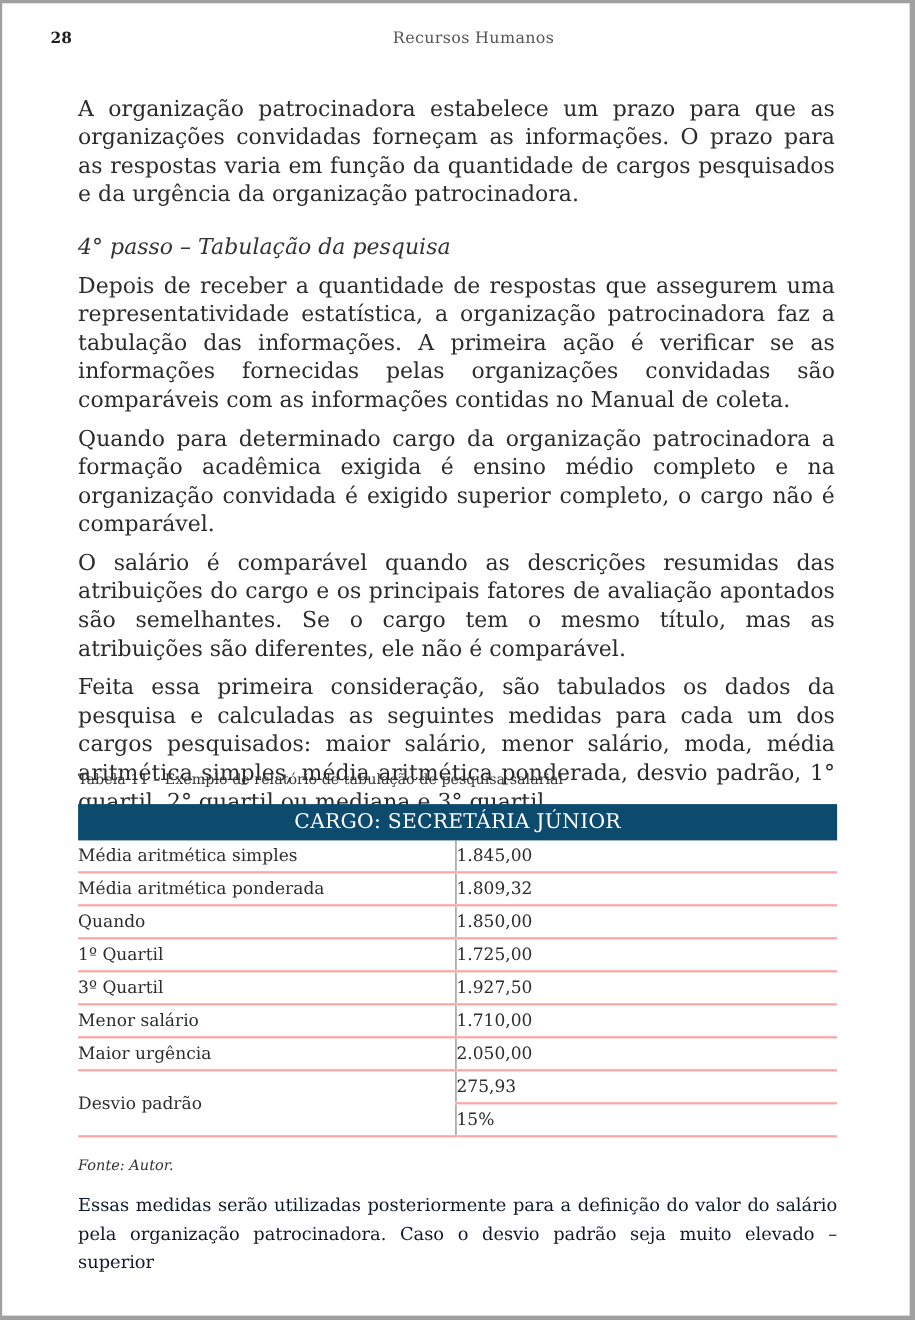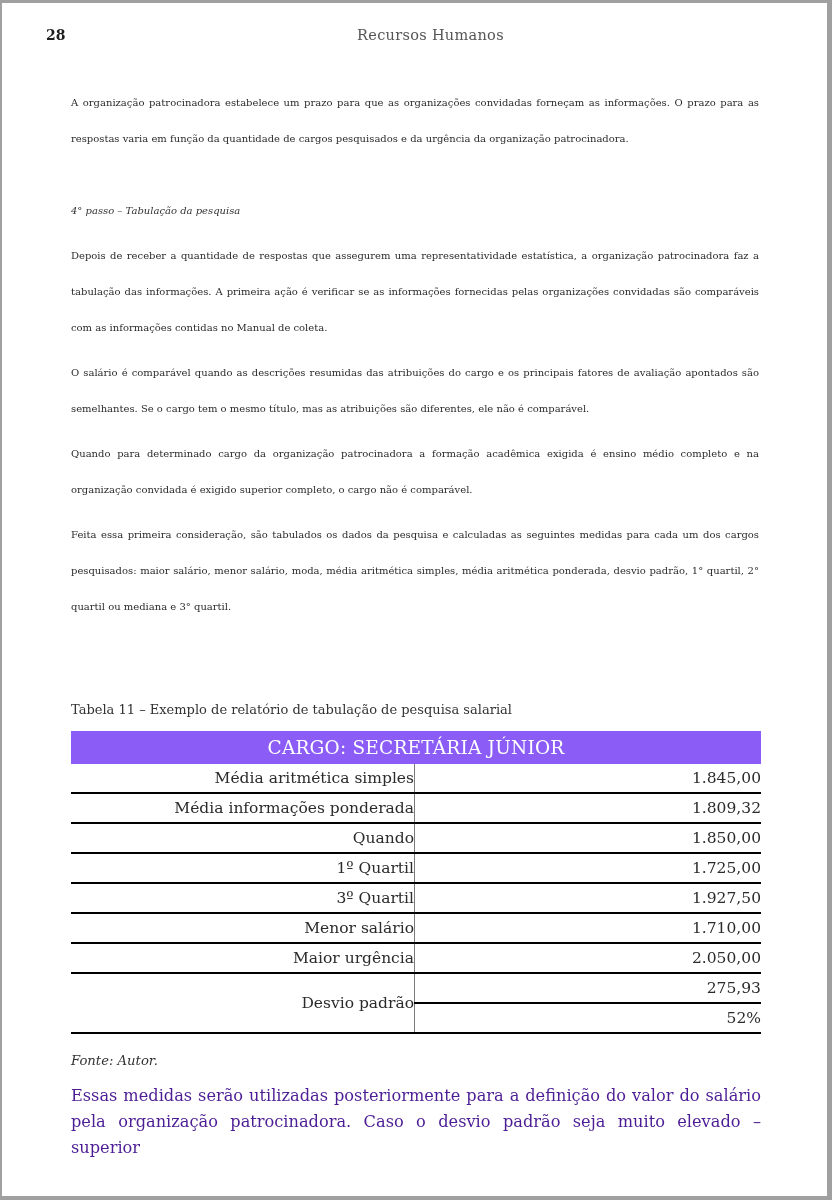--- a/index.html
+++ b/index.html
@@ -25,91 +25,91 @@
   .page-number {
     position: absolute; left: 44px; top: 0;
     font-size: 14px; font-weight: bold; color: #1e1e1e;
   }
   .header-title {
     position: absolute; left: 0; width: 100%; top: 0;
     text-align: center; font-size: 14.5px; color: #555; letter-spacing: 0.3px;
   }
   .body-text {
     position: absolute; left: 69px; width: 688px;
-    font-size: 10px; line-height: 36px; text-align: justify;
+    font-size: 20px; line-height: 26px; text-align: justify;
     color: #2b2b2b;
   }
   .body-text p { margin: 0 0 9px 0; }
   .section-heading {
     font-style: italic; margin: 0 0 9px 0; color: #333;
   }
   .caption {
     position: absolute; left: 69px; top: 699px;
     font-size: 13px; color: #333;
   }
   .salary-table {
     position: absolute; left: 69px; top: 728px;
     width: 690px; border-collapse: collapse;
     font-size: 15.5px; color: #2b2b2b;
   }
   .salary-table th {
-    background: #8b5cf6; color: #ffffff;
+    background: #0c4a6e; color: #ffffff;
     font-weight: normal; font-size: 18.5px;
     height: 33px; padding: 0; text-align: center;
     letter-spacing: 0.2px;
   }
   .salary-table td {
-    height: 28px; padding: 0; text-align: right;
-    border-bottom: 2px solid #000000;
+    height: 28px; padding: 0; text-align: left;
+    border-bottom: 2px solid #fca5a5;
   }
   .salary-table td.label-cell { width: 343px; border-right: 1.5px solid #7a7a7a; }
   .footnote {
     position: absolute; left: 69px; top: 1050px;
     font-size: 13.2px; color: #333; font-style: italic;
   }
   .closing-text {
     position: absolute; left: 69px; top: 1080px; width: 690px;
-    font-size: 16.2px; line-height: 26px; text-align: justify; color: #4c1d95;
+    font-size: 16.2px; line-height: 26px; text-align: justify; color: #0f172a;
   }
   .closing-text p { margin: 0; }
 </style>
 </head>
 <body>
 
 <div class="page">
 
   <div class="running-head">
     <span class="page-number">28</span>
     <div class="header-title">Recursos Humanos</div>
   </div>
 
   <div class="body-text" style="top:82px;">
     <p>A organização patrocinadora estabelece um prazo para que as organizações convidadas forneçam as informações. O prazo para as respostas varia em função da quantidade de cargos pesquisados e da urgência da organização patrocinadora.</p>
-    <p class="section-heading" style="margin-top:36px;">4° passo – Tabulação da pesquisa</p>
+    <p class="section-heading" style="margin-top:22px;">4° passo – Tabulação da pesquisa</p>
     <p>Depois de receber a quantidade de respostas que assegurem uma representatividade estatística, a organização patrocinadora faz a tabulação das informações. A primeira ação é verificar se as informações fornecidas pelas organizações convidadas são comparáveis com as informações contidas no Manual de coleta.</p>
+    <p>Quando para determinado cargo da organização patrocinadora a formação acadêmica exigida é ensino médio completo e na organização convidada é exigido superior completo, o cargo não é comparável.</p>
     <p>O salário é comparável quando as descrições resumidas das atribuições do cargo e os principais fatores de avaliação apontados são semelhantes. Se o cargo tem o mesmo título, mas as atribuições são diferentes, ele não é comparável.</p>
-    <p>Quando para determinado cargo da organização patrocinadora a formação acadêmica exigida é ensino médio completo e na organização convidada é exigido superior completo, o cargo não é comparável.</p>
     <p>Feita essa primeira consideração, são tabulados os dados da pesquisa e calculadas as seguintes medidas para cada um dos cargos pesquisados: maior salário, menor salário, moda, média aritmética simples, média aritmética ponderada, desvio padrão, 1° quartil, 2° quartil ou mediana e 3° quartil.</p>
   </div>
 
   <div class="caption">Tabela 11 – Exemplo de relatório de tabulação de pesquisa salarial</div>
 
   <table class="salary-table">
     <thead>
       <tr>
         <th colspan="2">CARGO: SECRETÁRIA JÚNIOR</th>
       </tr>
     </thead>
     <tbody>
       <tr>
         <td class="label-cell">Média aritmética simples</td>
         <td>1.845,00</td>
       </tr>
       <tr>
-        <td class="label-cell">Média informações ponderada</td>
+        <td class="label-cell">Média aritmética ponderada</td>
         <td>1.809,32</td>
       </tr>
       <tr>
         <td class="label-cell">Quando</td>
         <td>1.850,00</td>
       </tr>
       <tr>
         <td class="label-cell">1º Quartil</td>
         <td>1.725,00</td>
       </tr>
@@ -123,21 +123,21 @@
       </tr>
       <tr>
         <td class="label-cell">Maior urgência</td>
         <td>2.050,00</td>
       </tr>
       <tr>
         <td class="label-cell" rowspan="2">Desvio padrão</td>
         <td>275,93</td>
       </tr>
       <tr>
-        <td>52%</td>
+        <td>15%</td>
       </tr>
     </tbody>
   </table>
 
   <div class="footnote">Fonte: Autor.</div>
 
   <div class="closing-text">
     <p>Essas medidas serão utilizadas posteriormente para a definição do valor do salário pela organização patrocinadora. Caso o desvio padrão seja muito elevado – superior</p>
   </div>
 

